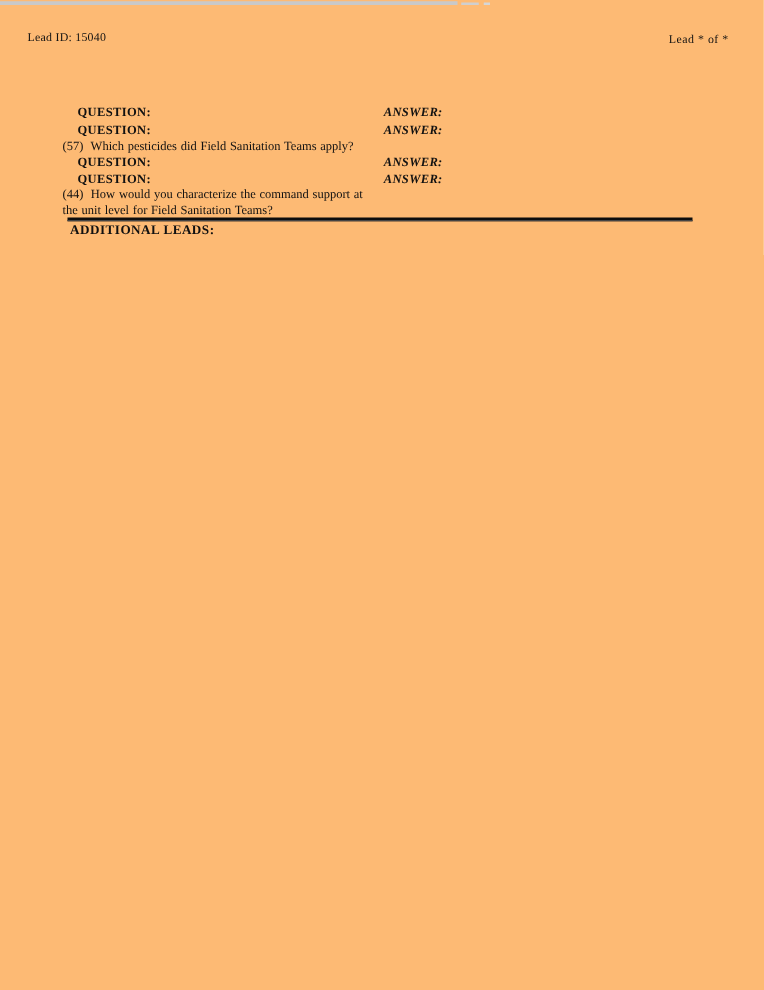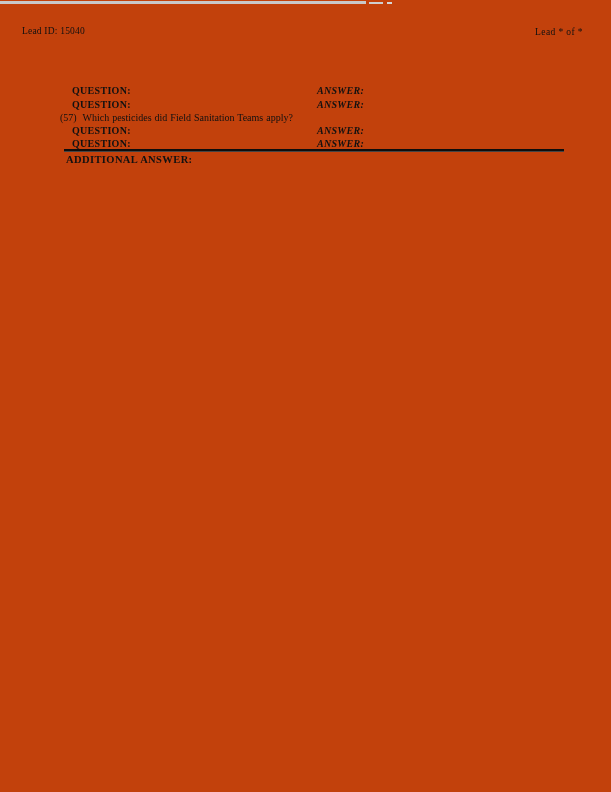--- a/index.html
+++ b/index.html
@@ -7,21 +7,21 @@
   body {
     width: 611px; height: 792px;
     position: relative;
     overflow: hidden;
     font-family: "Liberation Serif", "DejaVu Serif", serif;
     color: #111111;
   }
   .page {
     position: absolute; inset: 0;
     width: 611px; height: 792px;
-    background: #c2410c;
+    background: #fdba74;
   }
   
   .scan-bar {
     position: absolute; top: 1px; left: 0;
     width: 366px; height: 3px;
     background: #c9c9c9;
   }
   .scan-dash1 {
     position: absolute; top: 2px; left: 369px;
     width: 14px; height: 2px; background: #cfcfcf;
@@ -32,21 +32,21 @@
   }
   .header-left {
     position: absolute; top: 26px; left: 22px;
     font-size: 9.5px; letter-spacing: 0.2px;
   }
   .header-right {
     position: absolute; top: 27px; right: 28px;
     font-size: 9.5px; letter-spacing: 0.4px;
   }
   .content {
-    position: absolute; top: 85px; left: 60px;
+    position: absolute; top: 85px; left: 50px;
     width: 520px;
     font-size: 10px; line-height: 12.5px;
   }
   .qa-block { position: relative; }
   .qa-block.mt15 { margin-top: 1.5px; }
   .qa-block.mt1 { margin-top: 1px; }
   .q-label {
     display: block;
     margin-left: 12px;
     font-weight: 700;
@@ -105,20 +105,22 @@
     </div>
 
     <div class="qa-block mt1">
       <span class="q-label">QUESTION:</span>
       <span class="a-label">ANSWER:</span>
     </div>
 
     <div class="qa-block">
       <span class="q-label">QUESTION:</span>
       <span class="a-label">ANSWER:</span>
+      <div class="q-text">(44)  How would you characterize the command support at
+the unit level for Field Sanitation Teams?</div>
     </div>
 
     <div class="rule"></div>
 
-    <div class="additional-leads">ADDITIONAL ANSWER:</div>
+    <div class="additional-leads">ADDITIONAL LEADS:</div>
 
   </div>
 </div>
 
 </body></html>

